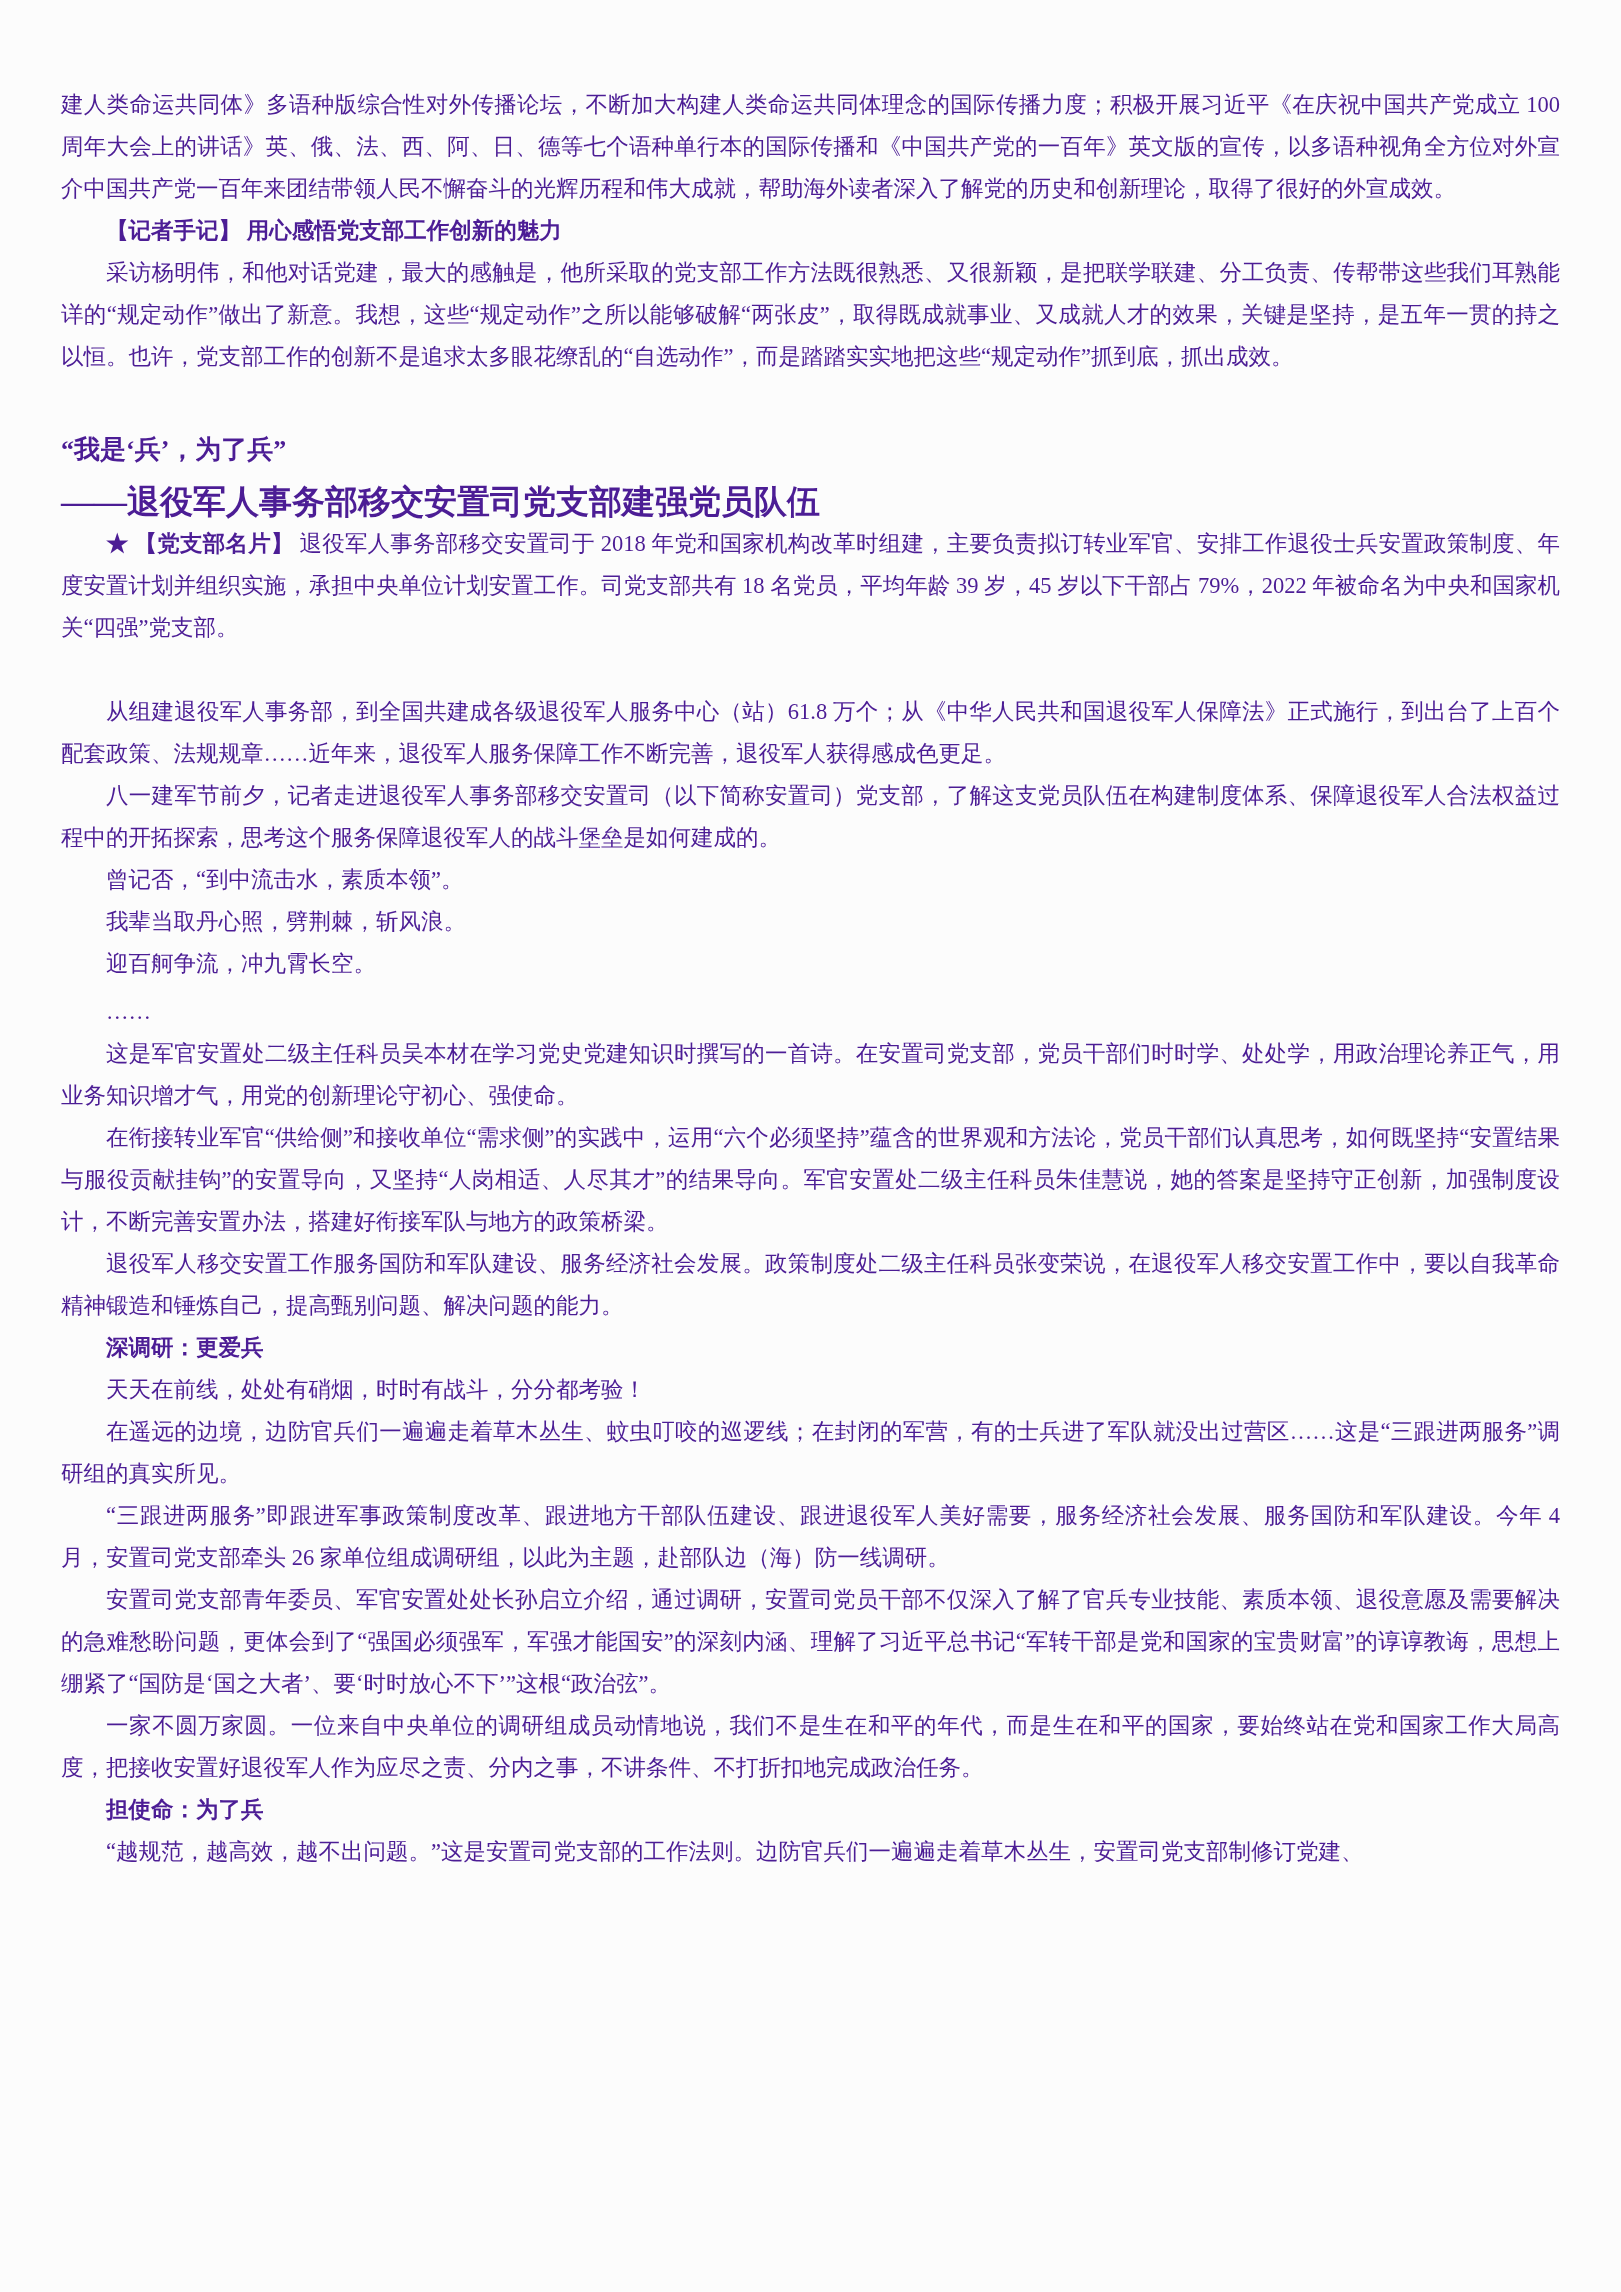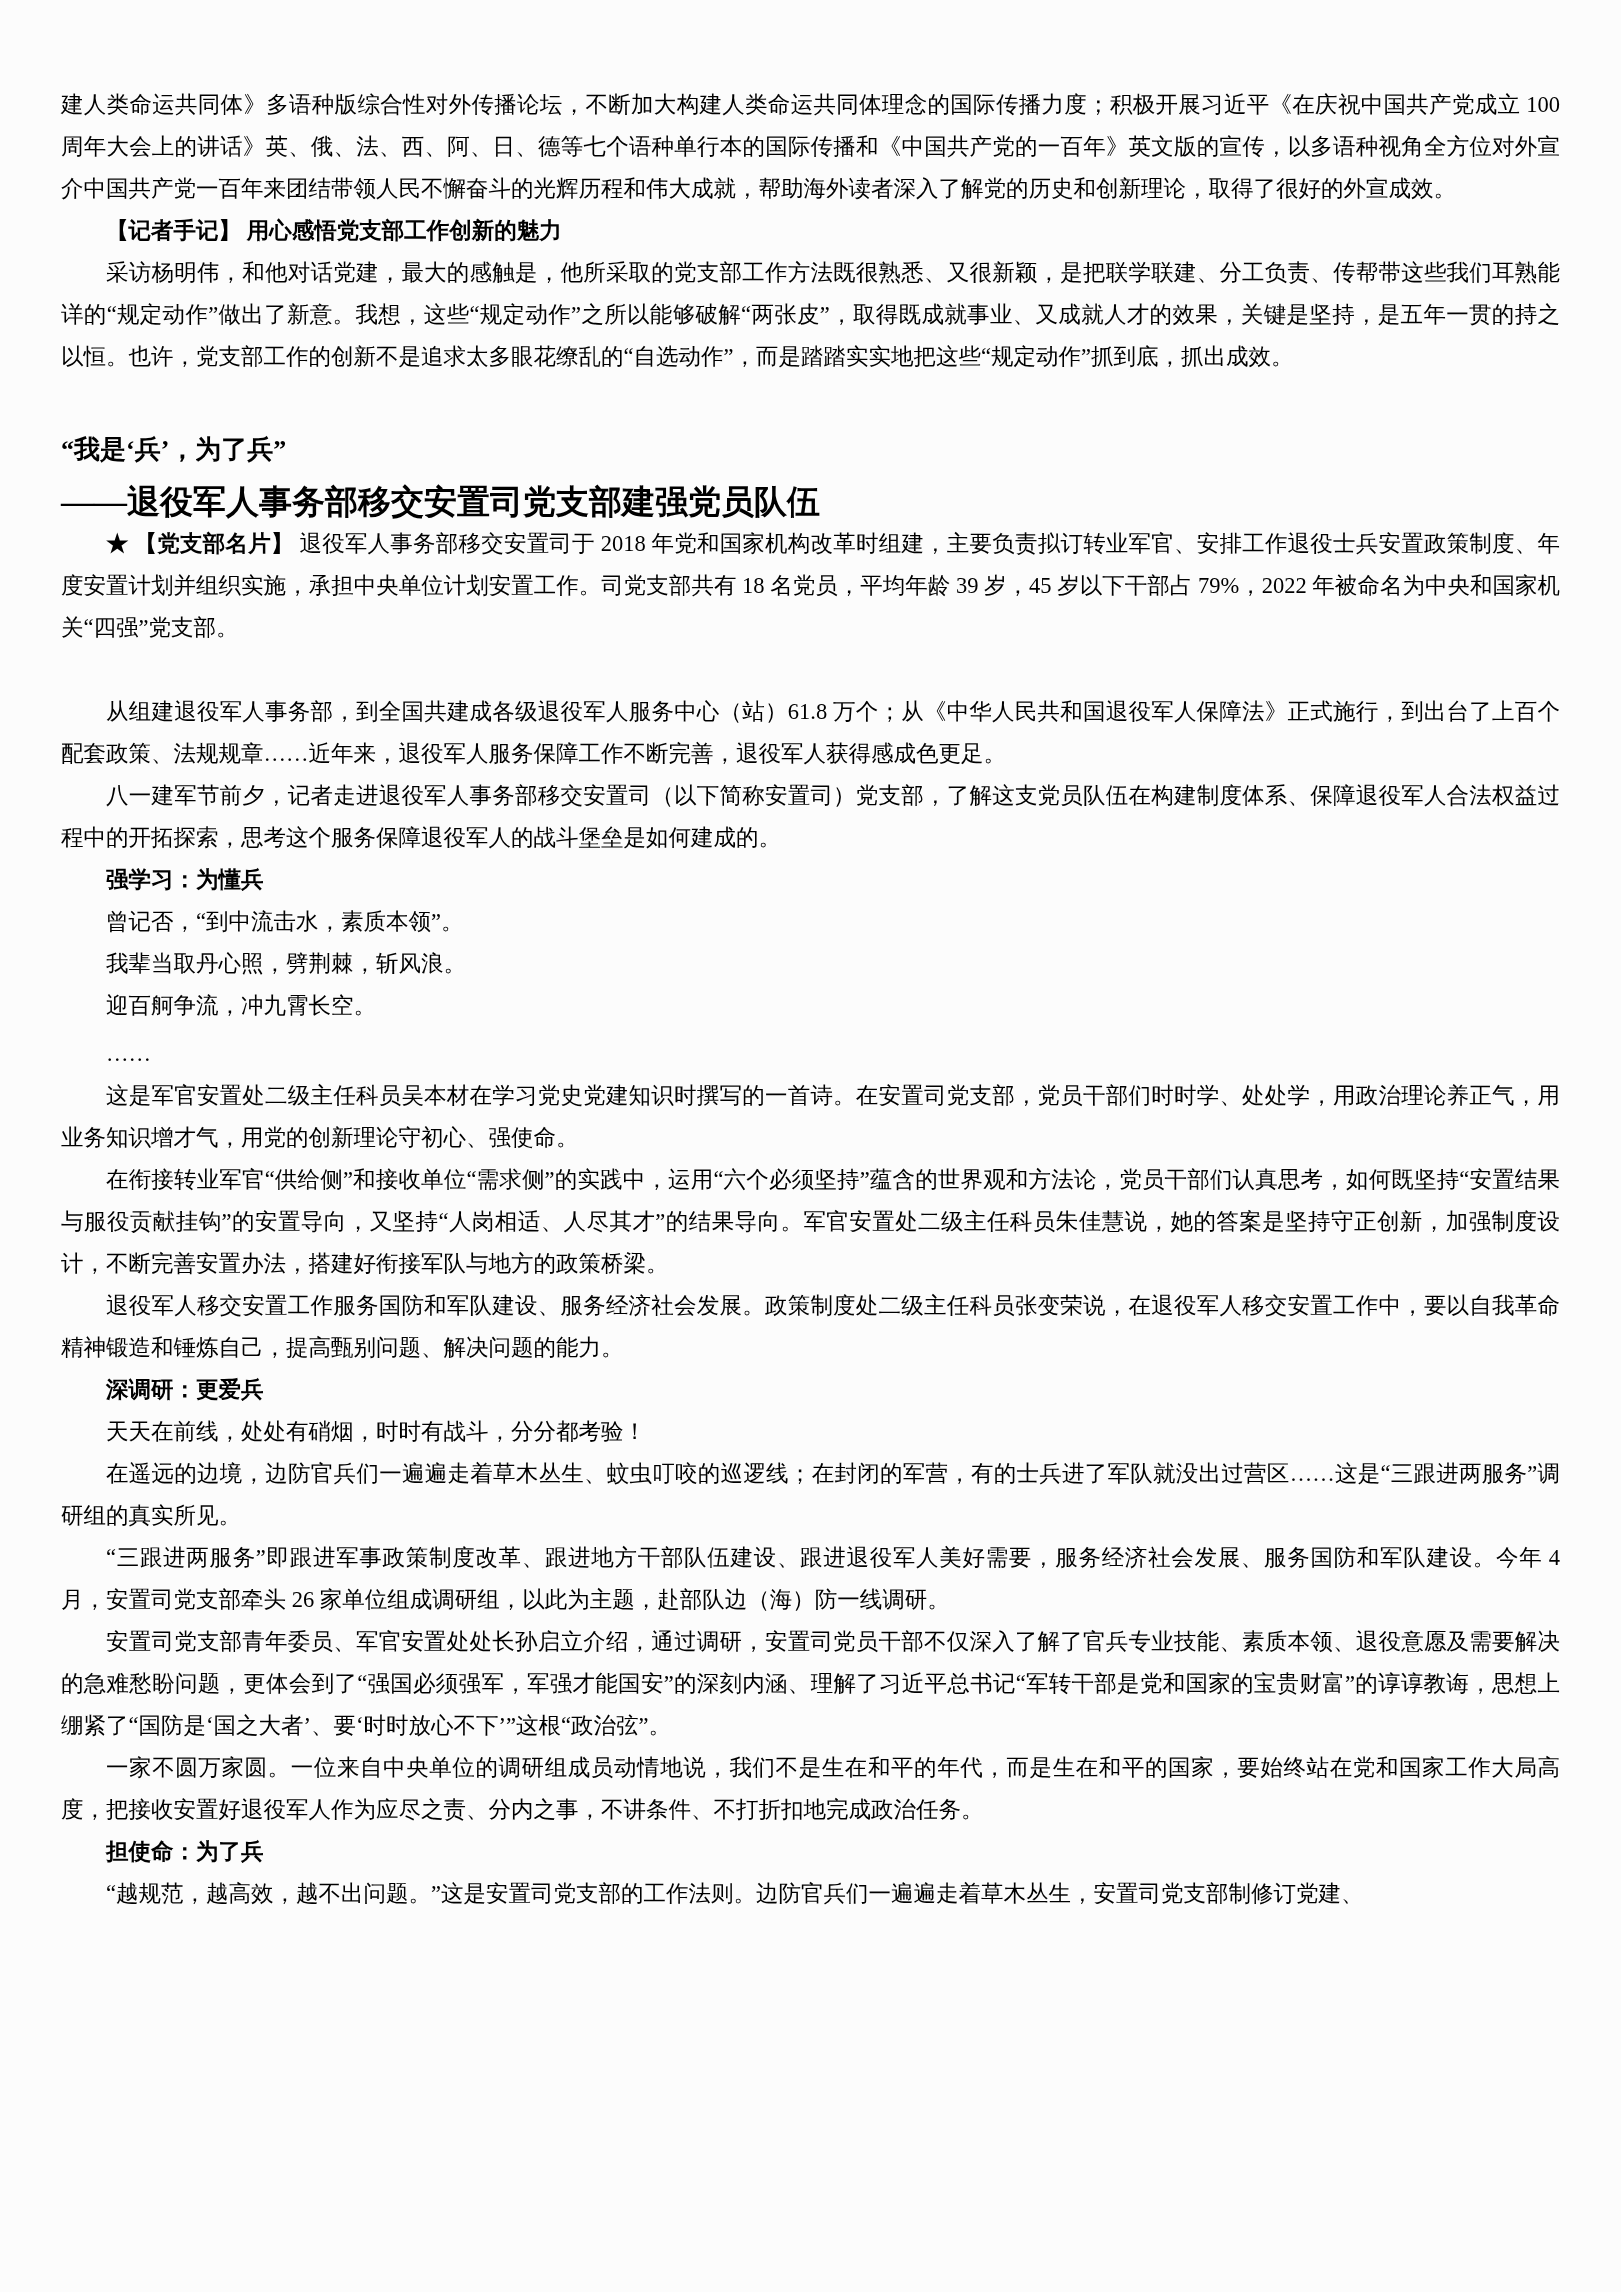--- a/index.html
+++ b/index.html
@@ -11,21 +11,21 @@
     position: relative;
     width: 1621px;
     height: 2293px;
     margin: 0 auto;
     background: #fcfcfc;
     box-sizing: border-box;
     padding: 84px 61px 39px 61px;
     font-family: "Liberation Serif", "DejaVu Serif", serif;
     font-size: 22.5px;
     line-height: 42px;
-    color: #000000;
+    color: #4c1d95;
     overflow: hidden;
   }
   .page p {
     margin: 0;
     text-align: justify;
     text-justify: inter-ideograph;
     word-break: break-all;
   }
   .indent { text-indent: 2em; }
   .bold { font-weight: bold; }
@@ -61,21 +61,20 @@
   <p class="center article-title">“我是‘兵’，为了兵”</p>
 
   <p class="center article-subtitle">——退役军人事务部移交安置司党支部建强党员队伍</p>
 
   <p class="indent"><span class="bold">★ 【党支部名片】</span><span> 退役军人事务部移交安置司于 2018 年党和国家机构改革时组建，主要负责拟订转业军官、安排工作退役士兵安置政策制度、年度安置计划并组织实施，承担中央单位计划安置工作。司党支部共有 18 名党员，平均年龄 39 岁，45 岁以下干部占 79%，2022 年被命名为中央和国家机关“四强”党支部。</span></p>
 
   <p class="indent gap-blank">从组建退役军人事务部，到全国共建成各级退役军人服务中心（站）61.8 万个；从《中华人民共和国退役军人保障法》正式施行，到出台了上百个配套政策、法规规章……近年来，退役军人服务保障工作不断完善，退役军人获得感成色更足。</p>
 
   <p class="indent">八一建军节前夕，记者走进退役军人事务部移交安置司（以下简称安置司）党支部，了解这支党员队伍在构建制度体系、保障退役军人合法权益过程中的开拓探索，思考这个服务保障退役军人的战斗堡垒是如何建成的。</p>
 
-  <p class="indent section-heading">强学习：为懂兵</p>
 
   <p class="indent">曾记否，“到中流击水，素质本领”。</p>
 
   <p class="indent">我辈当取丹心照，劈荆棘，斩风浪。</p>
 
   <p class="indent">迎百舸争流，冲九霄长空。</p>
 
   <p class="indent gap-small">……</p>
 
   <p class="indent">这是军官安置处二级主任科员吴本材在学习党史党建知识时撰写的一首诗。在安置司党支部，党员干部们时时学、处处学，用政治理论养正气，用业务知识增才气，用党的创新理论守初心、强使命。</p>

